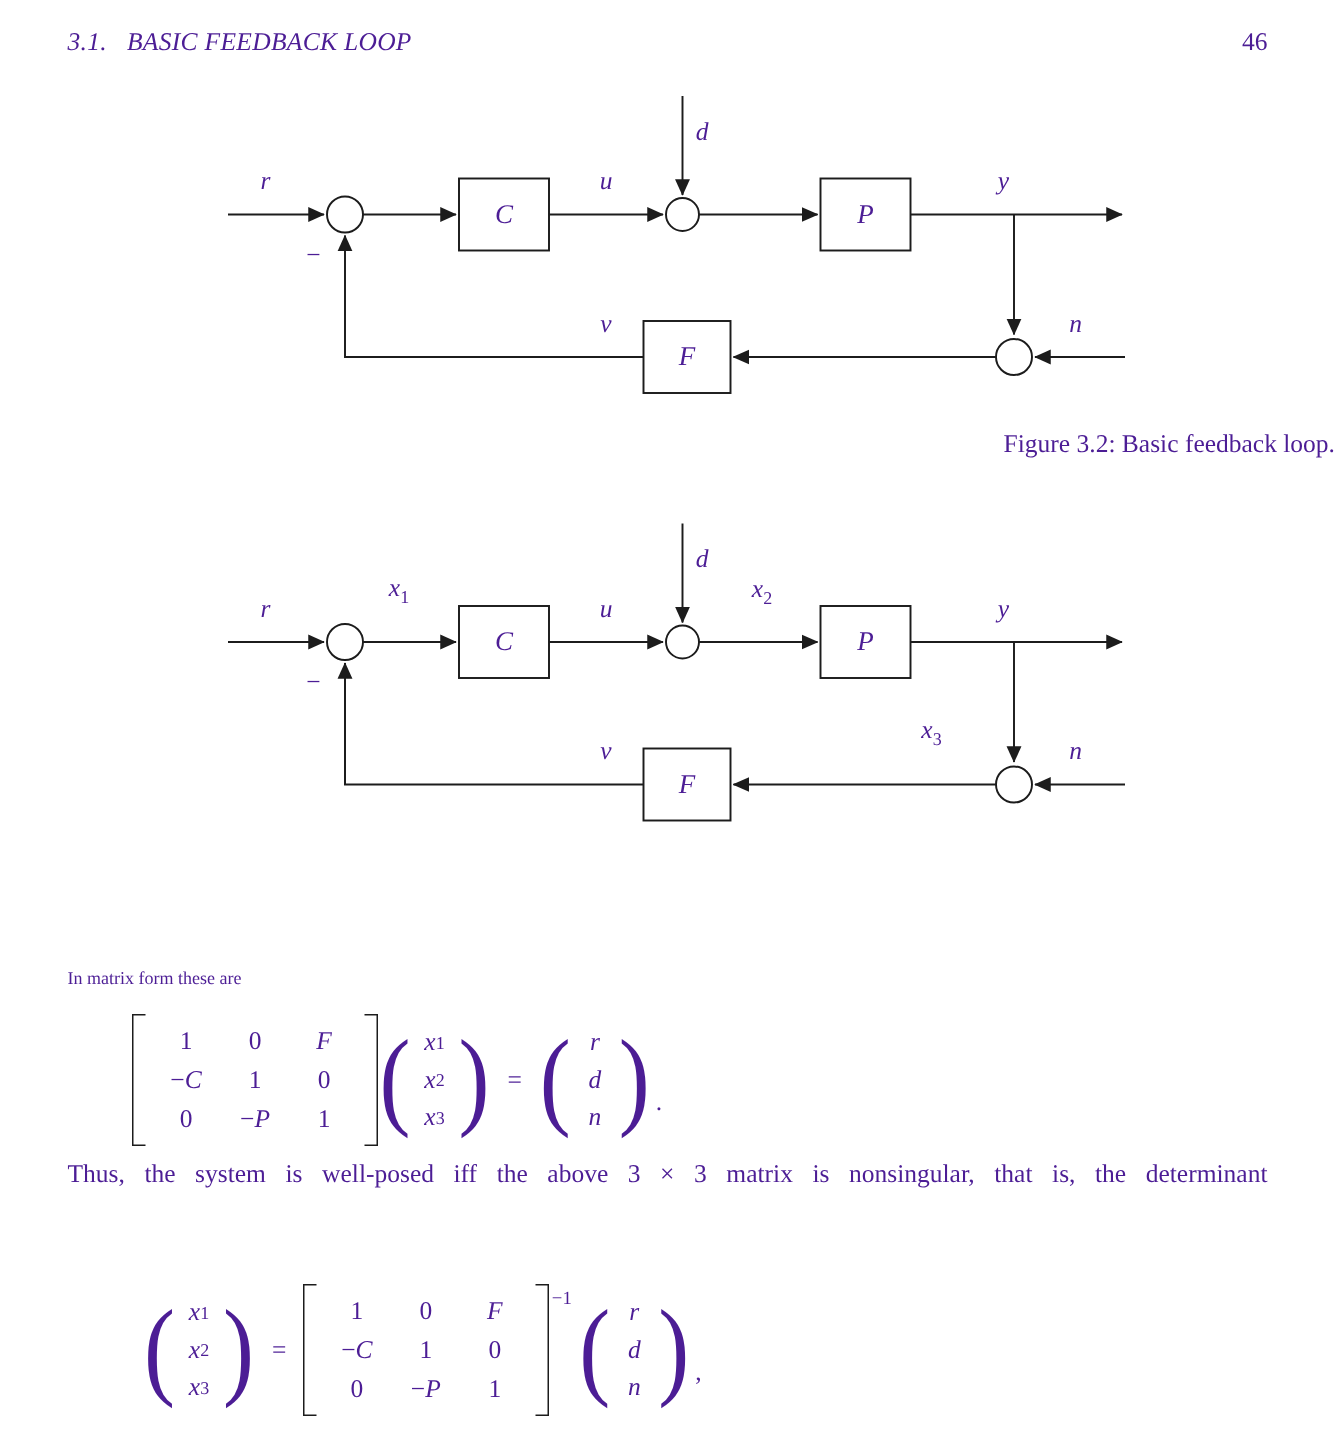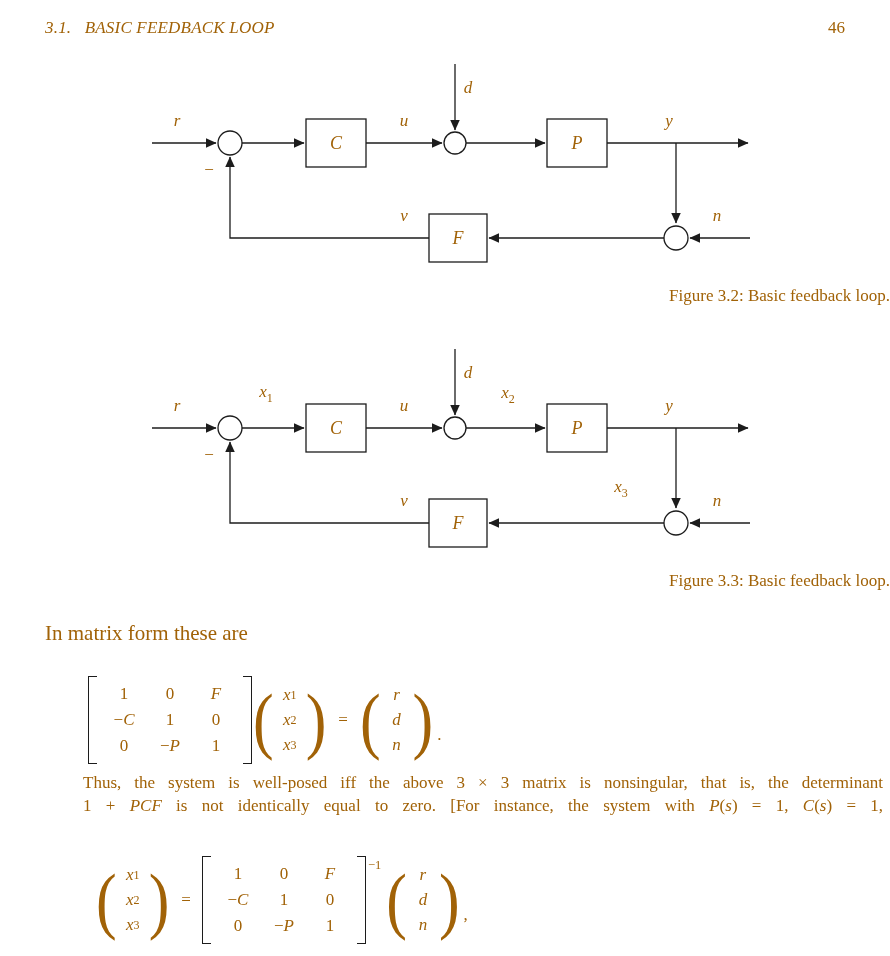--- a/index.html
+++ b/index.html
@@ -1,56 +1,56 @@
 <!DOCTYPE html>
 <html><head>
 <meta charset="utf-8">
 <style>
   html,body { margin:0; padding:0; background:#ffffff; }
   .page {
     position:relative; width:890px; height:956px; background:#ffffff;
-    font-family:"Liberation Serif","DejaVu Serif",serif; color:#a16207;
+    font-family:"Liberation Serif","DejaVu Serif",serif; color:#4c1d95;
     overflow:hidden;
   }
   .it { font-style:italic; }
 
   
   .header { position:absolute; top:18px; left:45px; right:45px;
             display:flex; justify-content:space-between; font-size:17px; }
   .header-left { font-style:italic; white-space:pre; letter-spacing:0.2px; }
 
   
   .fig { position:absolute; left:0; width:890px; height:250px; }
   .fig svg { position:absolute; top:0; left:0; }
   .dlabel { position:absolute; transform:translate(-50%,-50%); font-size:17px; white-space:nowrap; }
   .blabel { font-size:18px; font-style:italic; }
   .caption { position:absolute; top:228px; left:0; width:100%; text-align:right; font-size:17px; }
   sub { font-size:12px; font-style:normal; }
 
   
-  .intro { position:absolute; left:45px; top:621px; font-size:21px; }
+  .intro { position:absolute; left:45px; top:645px; font-size:12px; }
 
   
   .eq { position:absolute; display:flex; align-items:center; font-size:17px; }
   #eq1 { left:88px; top:676px; }
   #eq2 { left:95px; top:856px; }
   .sqb { align-self:stretch; width:8px; }
   .sqb.l { border-left:1.6px solid #1c1c1c; border-top:1.6px solid #1c1c1c; border-bottom:1.6px solid #1c1c1c; }
   .sqb.r { border-right:1.6px solid #1c1c1c; border-top:1.6px solid #1c1c1c; border-bottom:1.6px solid #1c1c1c; }
   .mat { display:grid; grid-template-columns:repeat(3,46px); padding:5px 4px; }
   .mat .cell { height:26px; display:flex; align-items:center; justify-content:center; }
   .vec { display:flex; flex-direction:column; justify-content:center; padding:2px 0; }
   .vec .cell { height:25px; min-width:24px; display:flex; align-items:center; justify-content:center; padding:0 3px; }
   .paren { display:inline-block; font-size:62px; line-height:1; transform:scaleY(1.18); transform-origin:center; margin:0 1px; font-weight:400; }
   .eqs { margin:0 11px; }
   .sup { align-self:flex-start; font-size:12.5px; margin:2px 4px 0 2px; }
   .punct { align-self:center; padding-top:30px; margin-left:3px; }
 
   
-  .para { position:absolute; left:45px; top:772px; width:800px; font-size:17px; line-height:22.5px;margin-left:38px; }
+  .para { position:absolute; left:45px; top:772px; width:800px; font-size:17px; line-height:22.5px; }
   .pline.just { text-align:justify; text-align-last:justify; }
 </style>
 </head>
 <body>
 
 <div class="page">
 
   <div class="header">
     <span class="header-left">3.1.   BASIC FEEDBACK LOOP</span>
     <span>46</span>
@@ -127,21 +127,20 @@
     <span class="dlabel it" style="left:468px; top:30px">d</span>
     <span class="dlabel" style="left:508px; top:52px"><span class="it">x</span><sub>2</sub></span>
     <span class="dlabel it" style="left:669px; top:63px">y</span>
     <span class="dlabel it" style="left:717px; top:158px">n</span>
     <span class="dlabel" style="left:621px; top:146px"><span class="it">x</span><sub>3</sub></span>
     <span class="dlabel it" style="left:404px; top:158px">v</span>
     <span class="dlabel" style="left:209px; top:112px">−</span>
     <span class="dlabel blabel" style="left:336px; top:85px">C</span>
     <span class="dlabel blabel" style="left:577px; top:85px">P</span>
     <span class="dlabel blabel" style="left:458px; top:180px">F</span>
-    <div class="caption">Figure 3.3: Basic feedback loop.</div>
   </div>
 
   <div class="intro">In matrix form these are</div>
 
   <div class="eq" id="eq1">
     <span class="sqb l"></span>
     <div class="mat">
       <span class="cell">
           <span>1</span>
         </span>
@@ -201,21 +200,20 @@
       <span class="cell">
           <span class="it">n</span>
         </span>
     </div>
     <span class="paren">)</span>
     <span class="punct">.</span>
   </div>
 
   <div class="para">
     <div class="pline just"><span>Thus, the system is well-posed iff the above 3 × 3 matrix is nonsingular, that is, the determinant</span></div>
-    <div class="pline just"><span>1 + </span><span class="it">PCF</span><span> is not identically equal to zero.  [For instance, the system with </span><span class="it">P</span><span>(</span><span class="it">s</span><span>) = 1, </span><span class="it">C</span><span>(</span><span class="it">s</span><span>) = 1,</span></div>
   </div>
 
   <div class="eq" id="eq2">
     <span class="paren">(</span>
     <div class="vec">
       <span class="cell">
           <span class="it">x</span>
           <sub>1</sub>
         </span>
       <span class="cell">

